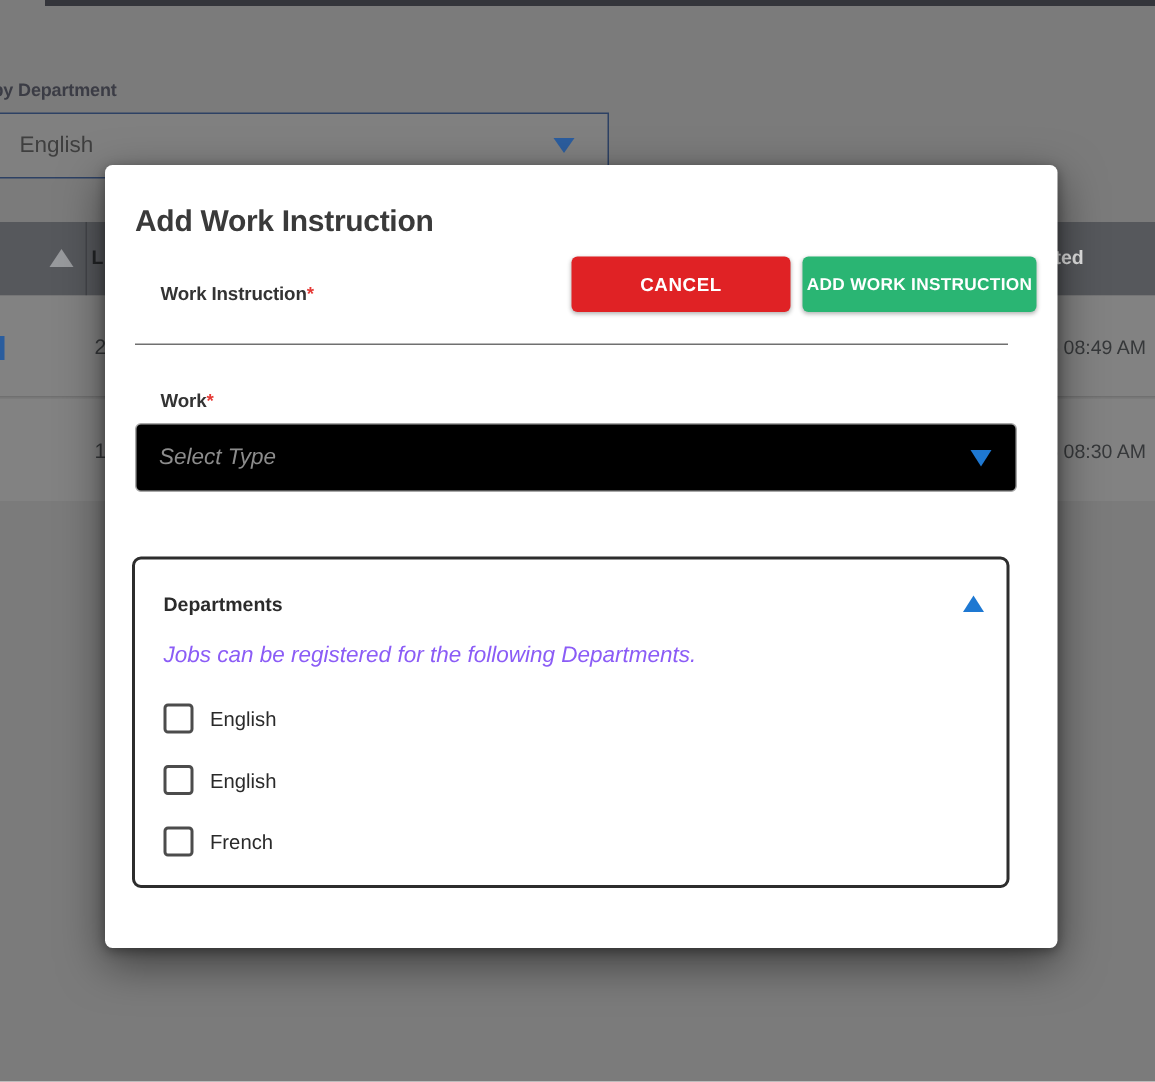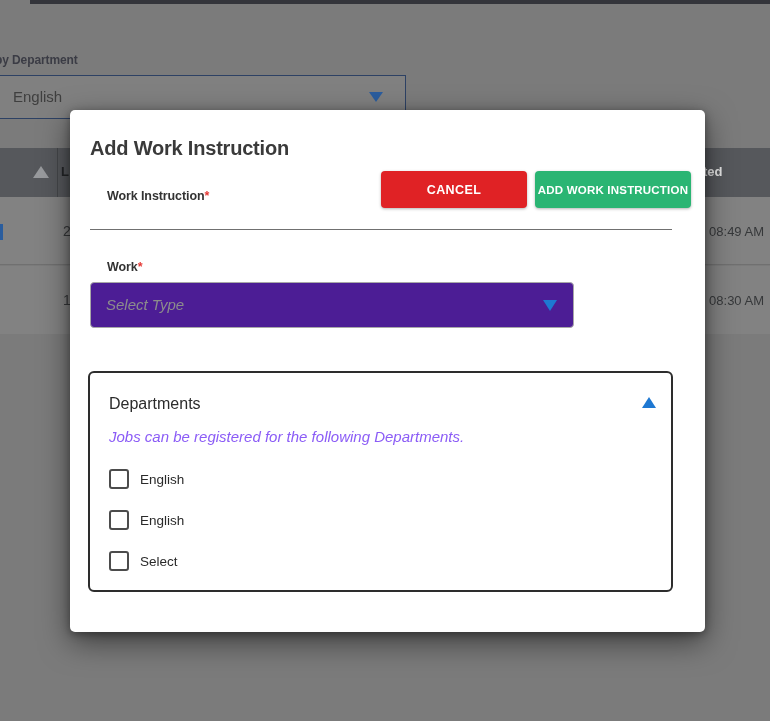--- a/index.html
+++ b/index.html
@@ -84,39 +84,39 @@
   .lbl-type { top:150px; }
 
   .wi-input {
     position:absolute; left:20px; top:88px; width:582px; height:32px;
     border:none; border-bottom:1px solid #707070; border-radius:0;
     background:transparent; outline:none;
     font-family:inherit; font-size:15px; color:#333;
   }
 
   .type-select {
-    position:absolute; left:20px; top:172px; width:484px; height:46px;
-    border:1px solid #a8a8a8; border-radius:4px; background:#4c1d95; cursor:pointer;
+    position:absolute; left:20px; top:172px; width:588px; height:46px;
+    border:1px solid #a8a8a8; border-radius:4px; background:#000000; cursor:pointer;
   }
   .type-select .ph {
     position:absolute; left:15px; top:0; line-height:44px;
     font-size:15px; font-style:italic; color:#8c8c8c;
   }
   .caret-down {
     position:absolute; right:16px; top:17px;
     width:0; height:0;
     border-left:7px solid transparent; border-right:7px solid transparent;
     border-top:11px solid #1e78d2;
   }
 
   .dept-box {
     position:absolute; left:18px; top:261px; width:585px; height:221px;
     border:2px solid #2d2d2d; border-radius:6px; background:#fff;
   }
-  .dept-title { position:absolute; left:19px; top:22px; font-size:16px; font-weight:400; color:#2b2b2b; }
+  .dept-title { position:absolute; left:19px; top:22px; font-size:13px; font-weight:700; color:#2b2b2b; }
   .caret-up {
     position:absolute; right:15px; top:24px;
     width:0; height:0;
     border-left:7px solid transparent; border-right:7px solid transparent;
     border-bottom:11px solid #1e78d2; cursor:pointer;
   }
   .dept-desc {
     position:absolute; left:19px; top:55px;
     font-size:15px; font-style:italic; color:#8b5cf6;
   }
@@ -191,16 +191,16 @@
     <div class="opt o0">
       <span class="cb"></span>
       <span class="opt-label">English</span>
     </div>
     <div class="opt o1">
       <span class="cb"></span>
       <span class="opt-label">English</span>
     </div>
     <div class="opt o2">
       <span class="cb"></span>
-      <span class="opt-label">Select</span>
+      <span class="opt-label">French</span>
     </div>
   </div>
 </div>
 
 </body></html>

